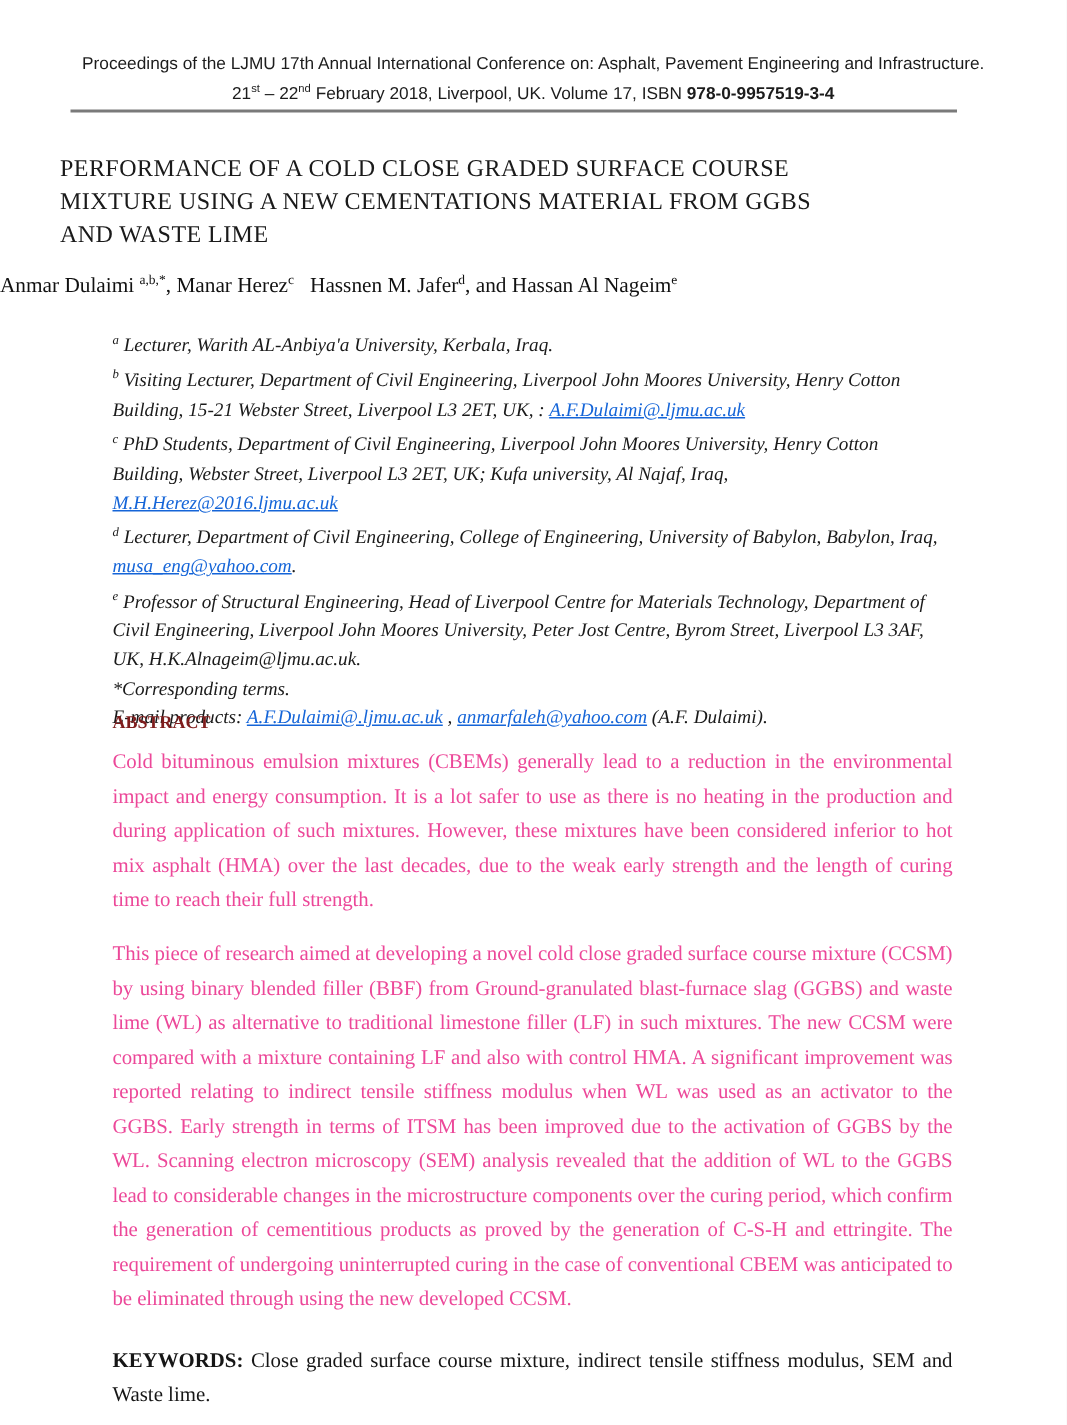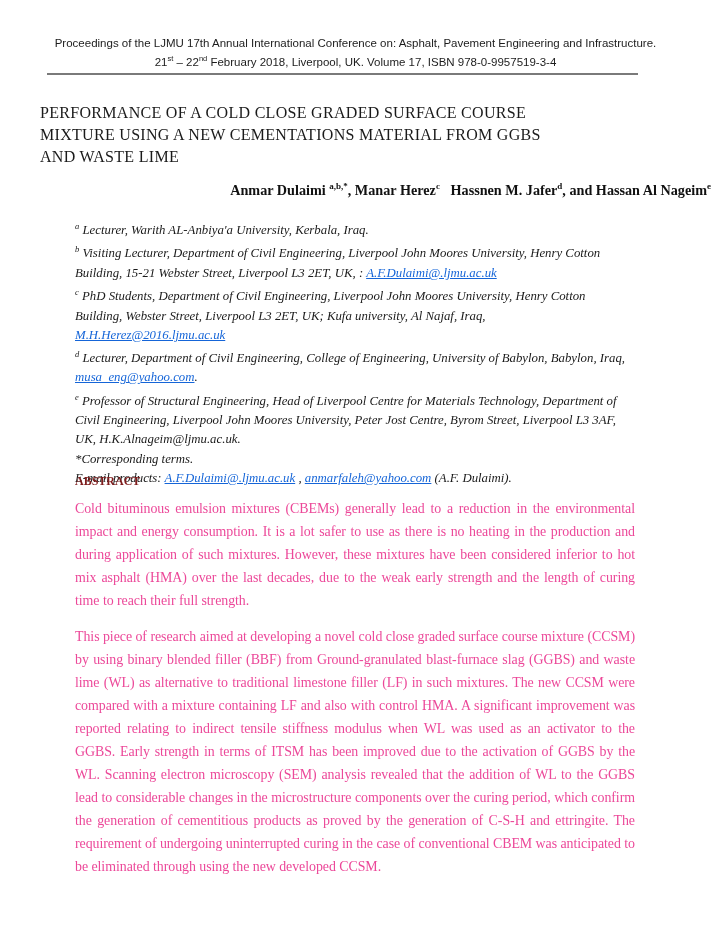--- a/index.html
+++ b/index.html
@@ -18,21 +18,21 @@
   .header {
     position: absolute;
     top: 36px; left: 0; right: 0;
     text-align: center;
     font-family: "Liberation Sans", sans-serif;
     font-size: 11.5px;
     line-height: 15px;
     color: #1c1c1c;
   }
   .header sup { font-size: 7.5px; }
-  .isbn { font-weight: normal; }
+  .isbn { font-weight: bold; }
 
   .rule {
     position: absolute;
     top: 73px; left: 47px;
     width: 591px; height: 2px;
     background: #7a7a7a;
   }
 
   
   .title {
@@ -42,22 +42,22 @@
     font-size: 16px;
     line-height: 22px;
     letter-spacing: 0.3px;
     color: #1a1a1a;
   }
 
   
   .authors {
     position: absolute;
     top: 181px; left: 0; right: 0;
-    text-align: right;
-    font-weight: bold;
+    text-align: left;
+    font-weight: normal;
     font-size: 14.2px;
     white-space: pre-wrap;
     color: #111;
   }
   .authors sup { font-size: 9px; }
 
   
   .affiliations {
     position: absolute;
     top: 217px; left: 75px; right: 76px;
@@ -135,14 +135,15 @@
     <p>*Corresponding terms.</p>
     <p><span>E-mail products: </span><a class="link">A.F.Dulaimi@.ljmu.ac.uk</a><span> , </span><a class="link">anmarfaleh@yahoo.com</a><span> (A.F. Dulaimi).</span></p>
   </div>
 
   <div class="main">
     <div class="abs-heading">ABSTRACT</div>
     <p class="body-par">Cold bituminous emulsion mixtures (CBEMs) generally lead to a reduction in the environmental impact and energy consumption. It is a lot safer to use as there is no heating in the production and during application of such mixtures. However, these mixtures have been considered inferior to hot mix asphalt (HMA) over the last decades, due to the weak early strength and the length of curing time to reach their full strength.</p>
     <p class="body-par">This piece of research aimed at developing a novel cold close graded surface course mixture (CCSM) by using binary blended filler (BBF) from Ground-granulated blast-furnace slag (GGBS) and waste lime (WL) as alternative to traditional limestone filler (LF) in such mixtures. The new CCSM were compared with a mixture containing LF and also with control HMA. A significant improvement was reported relating to indirect tensile stiffness modulus when WL was used as an activator to the GGBS. Early strength in terms of ITSM has been improved due to the activation of GGBS by the WL. Scanning electron microscopy (SEM) analysis revealed that the addition of WL to the GGBS lead to considerable changes in the microstructure components over the curing period, which confirm the generation of cementitious products as proved by the generation of C-S-H and ettringite. The requirement of undergoing uninterrupted curing in the case of conventional CBEM was anticipated to be eliminated through using the new developed CCSM.</p>
   </div>
 
+  <div class="keywords"><span class="kw-label">KEYWORDS:</span><span> Close graded surface course mixture, indirect tensile stiffness modulus, SEM and Waste lime.</span></div>
 
 </div>
 
 </body></html>

